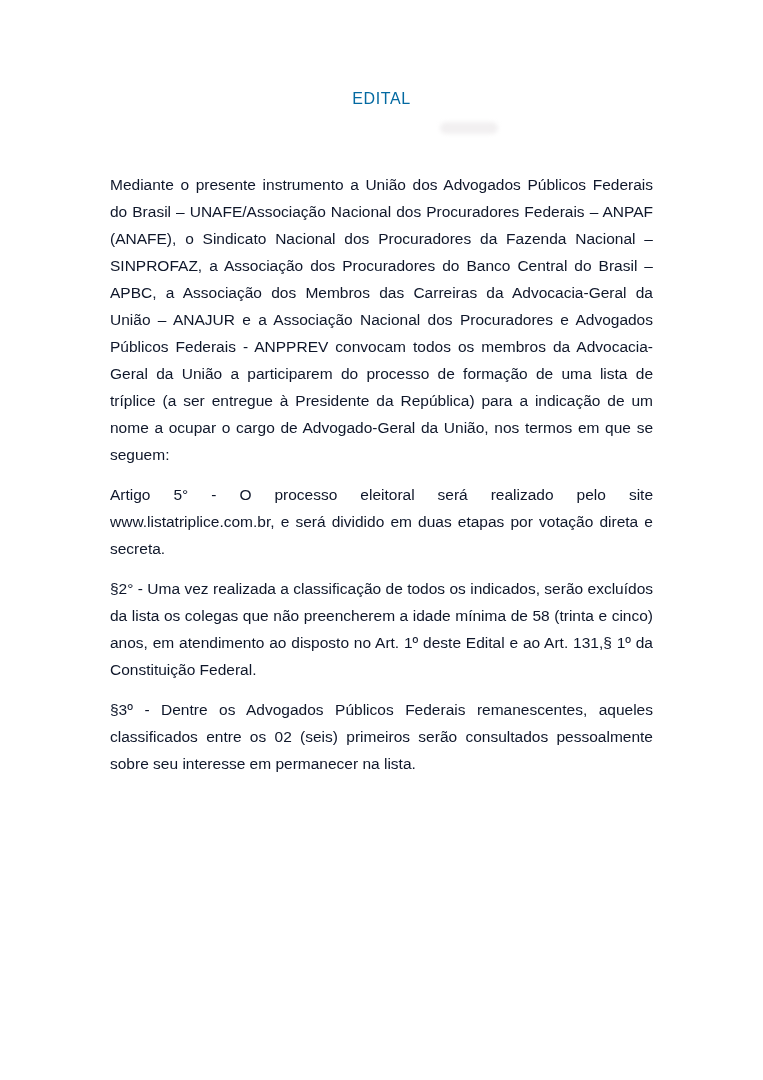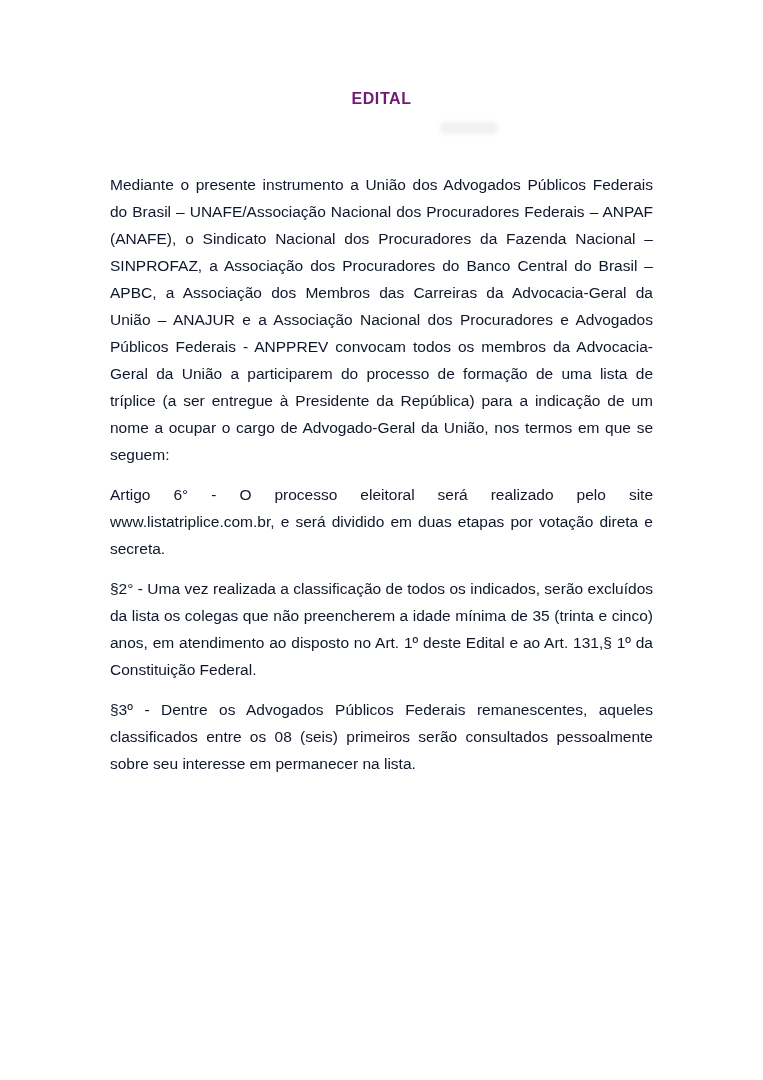--- a/index.html
+++ b/index.html
@@ -13,25 +13,25 @@
     height: 1080px;
     background: #ffffff;
     overflow: hidden;
     font-family: "Liberation Sans", "DejaVu Sans", sans-serif;
     color: #232323;
     box-sizing: border-box;
     padding: 90px 110px 0 110px;
   }
   .doc-title {
     font-size: 16px;
-    font-weight: bold;
+    font-weight: normal;
     text-align: center;
     letter-spacing: 0.6px;
     margin: 0 0 63px 0;
-    color: #701a75;
+    color: #0369a1;
   }
   .doc-body p {
     font-size: 15.5px;
     line-height: 27px;
     text-align: justify;
     margin: 0 0 13px 0;
     color: #0f172a;
   }
   .scan-artifact {
     position: absolute;
@@ -47,17 +47,17 @@
 </head>
 <body>
 
 <div class="page">
   <div class="scan-artifact"></div>
 
   <h1 class="doc-title">EDITAL</h1>
 
   <div class="doc-body">
     <p>Mediante o presente instrumento a União dos Advogados Públicos Federais do Brasil – UNAFE/Associação Nacional dos Procuradores Federais – ANPAF (ANAFE), o Sindicato Nacional dos Procuradores da Fazenda Nacional – SINPROFAZ, a Associação dos Procuradores do Banco Central do Brasil – APBC, a Associação dos Membros das Carreiras da Advocacia-Geral da União – ANAJUR e a Associação Nacional dos Procuradores e Advogados Públicos Federais - ANPPREV convocam todos os membros da Advocacia-Geral da União a participarem do processo de formação de uma lista de tríplice (a ser entregue à Presidente da República) para a indicação de um nome a ocupar o cargo de Advogado-Geral da União, nos termos em que se seguem:</p>
-    <p>Artigo 6° - O processo eleitoral será realizado pelo site www.listatriplice.com.br, e será dividido em duas etapas por votação direta e secreta.</p>
-    <p>§2° - Uma vez realizada a classificação de todos os indicados, serão excluídos da lista os colegas que não preencherem a idade mínima de 35 (trinta e cinco) anos, em atendimento ao disposto no Art. 1º deste Edital e ao Art. 131,§ 1º da Constituição Federal.</p>
-    <p>§3º - Dentre os Advogados Públicos Federais remanescentes, aqueles classificados entre os 08 (seis) primeiros serão consultados pessoalmente sobre seu interesse em permanecer na lista.</p>
+    <p>Artigo 5° - O processo eleitoral será realizado pelo site www.listatriplice.com.br, e será dividido em duas etapas por votação direta e secreta.</p>
+    <p>§2° - Uma vez realizada a classificação de todos os indicados, serão excluídos da lista os colegas que não preencherem a idade mínima de 58 (trinta e cinco) anos, em atendimento ao disposto no Art. 1º deste Edital e ao Art. 131,§ 1º da Constituição Federal.</p>
+    <p>§3º - Dentre os Advogados Públicos Federais remanescentes, aqueles classificados entre os 02 (seis) primeiros serão consultados pessoalmente sobre seu interesse em permanecer na lista.</p>
   </div>
 </div>
 
 </body></html>

